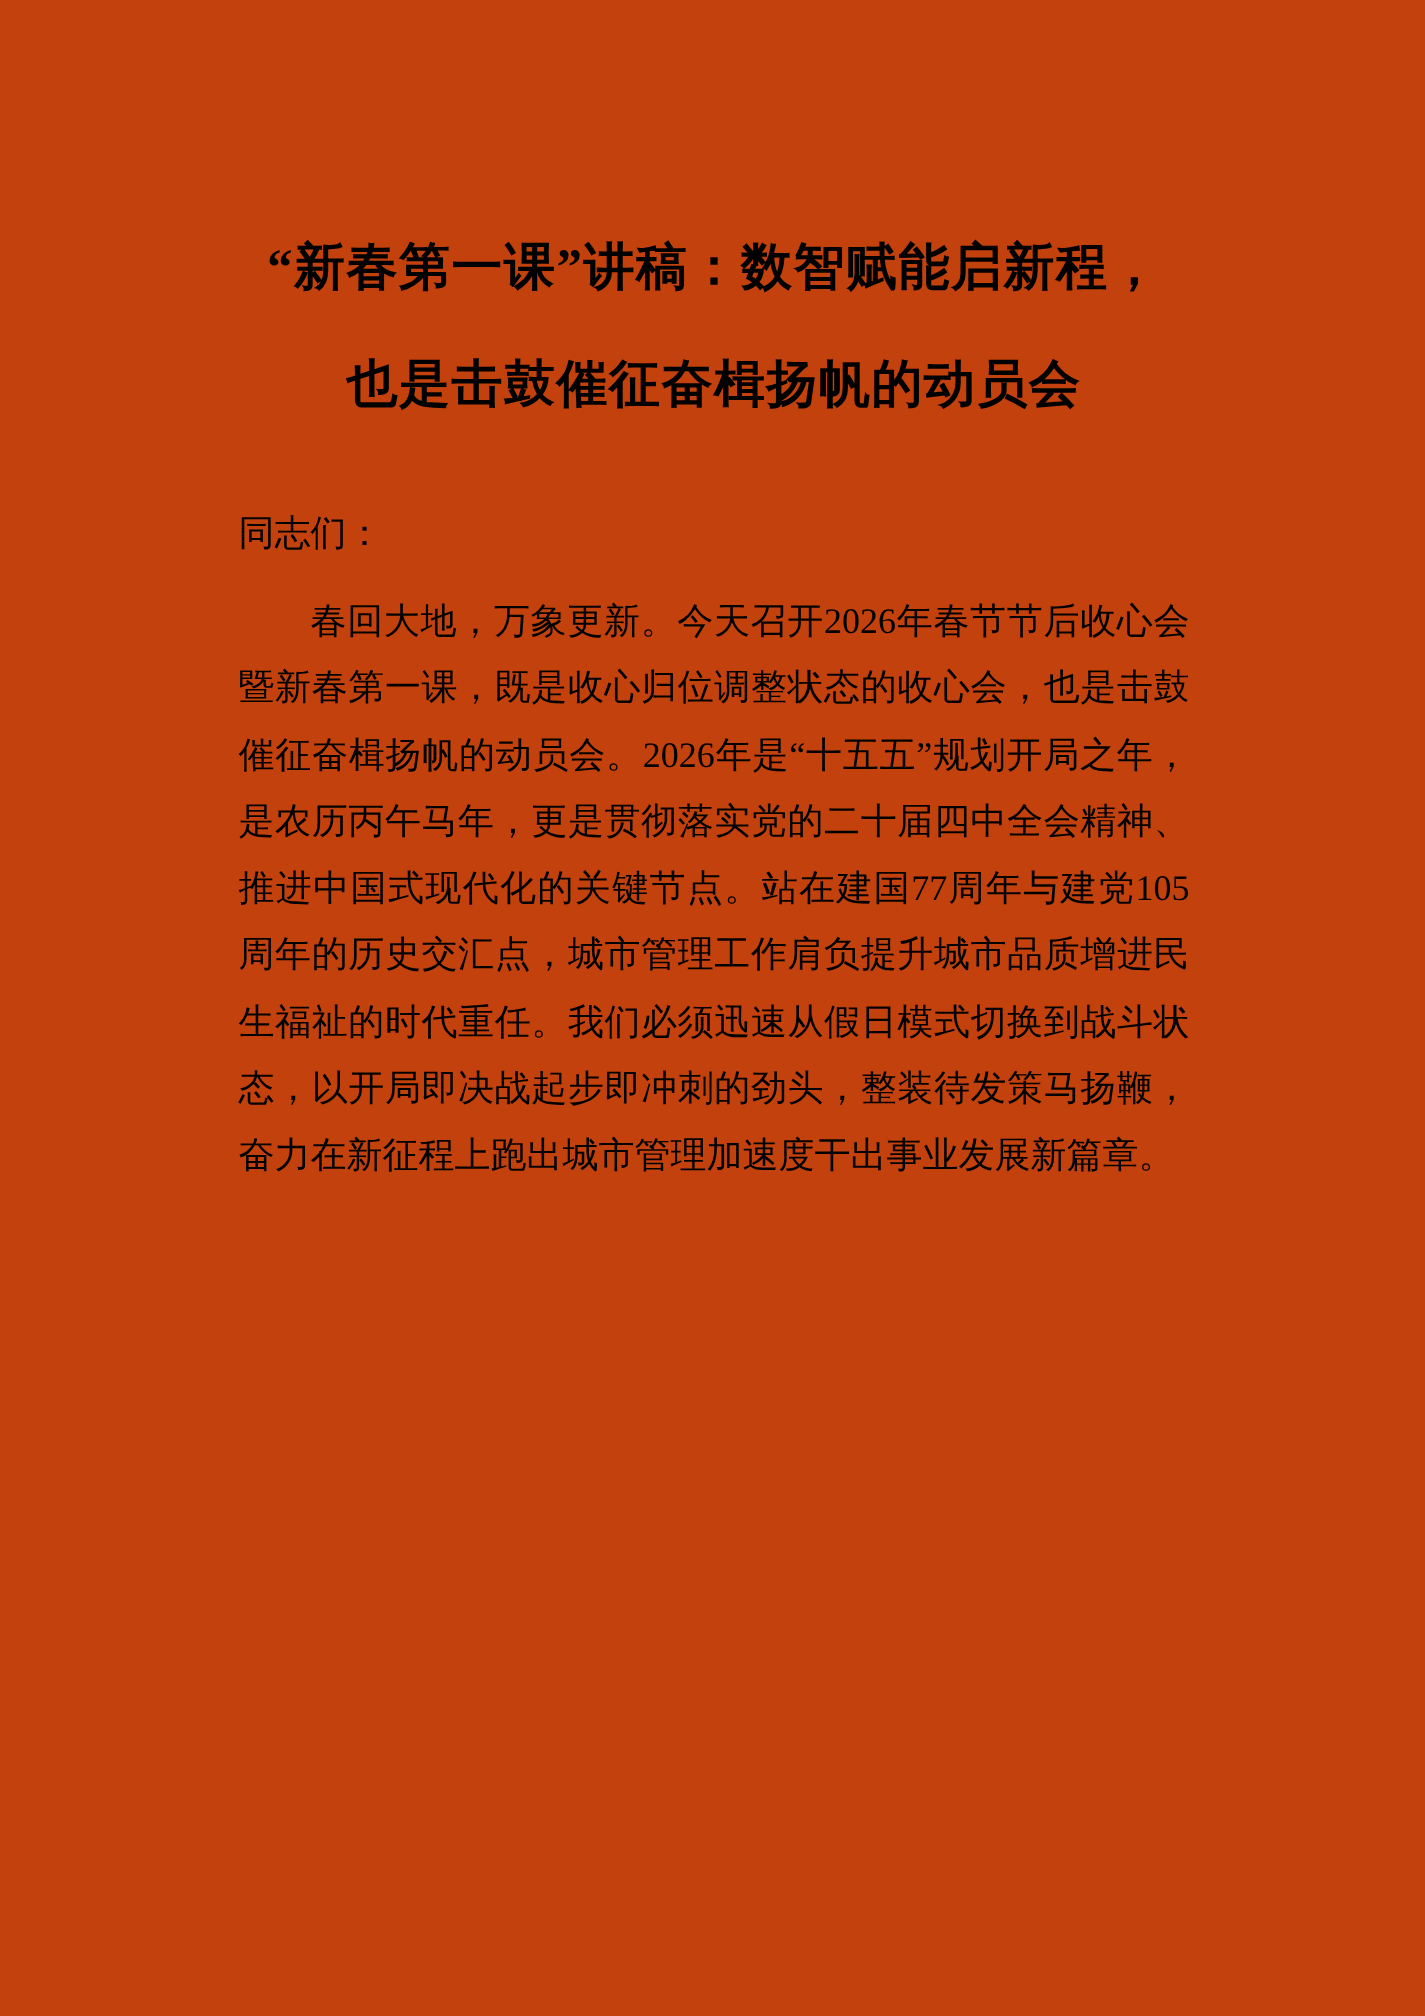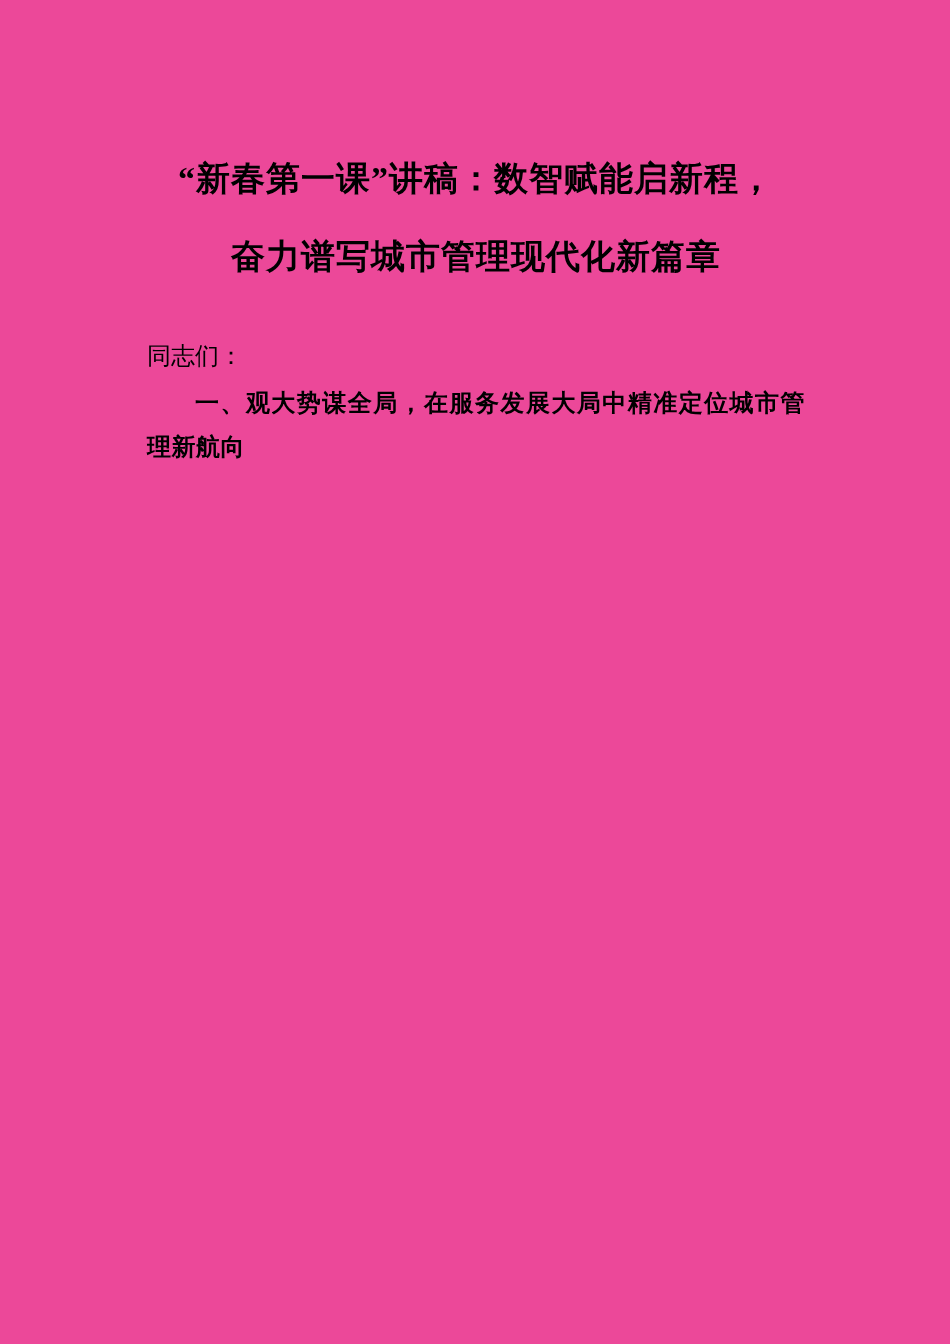--- a/index.html
+++ b/index.html
@@ -4,21 +4,21 @@
 <style>
   html, body {
     margin: 0;
     padding: 0;
     background: #ffffff;
   }
   .page {
     position: relative;
     width: 950px;
     height: 1344px;
-    background: #ec4899;
+    background: #c2410c;
     overflow: hidden;
     font-family: "Liberation Serif", serif;
     color: #000000;
   }
   .content {
     position: absolute;
     left: 145px;
     top: 140px;
     width: 662px;
   }
@@ -35,21 +35,21 @@
     display: block;
   }
   .body-text {
     margin-top: 38px;
     font-size: 24px;
     line-height: 44.5px;
     text-align: justify;
     text-justify: inter-character;
   }
   .body-text p {
-    margin: 2px;
+    margin: 14px;
     text-indent: 2em;
   }
   .body-text p.no-indent {
     text-indent: 0;
   }
   .heading-bold {
     font-weight: bold;
     font-family: "Liberation Sans", sans-serif;
     letter-spacing: 0.5px;
   }
@@ -59,26 +59,26 @@
   }
 </style>
 </head>
 <body>
 
 <div class="page">
   <div class="content">
 
     <h1 class="doc-title">
       <span class="title-line">“新春第一课”讲稿：数智赋能启新程，</span>
-      <span class="title-line">奋力谱写城市管理现代化新篇章</span>
+      <span class="title-line">也是击鼓催征奋楫扬帆的动员会</span>
     </h1>
 
     <div class="body-text">
       <p class="no-indent">同志们：</p>
 
+      <p>春回大地，万象更新。今天召开2026年春节节后收心会暨新春第一课，既是收心归位调整状态的收心会，也是击鼓催征奋楫扬帆的动员会。2026年是“十五五”规划开局之年，是农历丙午马年，更是贯彻落实党的二十届四中全会精神、推进中国式现代化的关键节点。站在建国77周年与建党105周年的历史交汇点，城市管理工作肩负提升城市品质增进民生福祉的时代重任。我们必须迅速从假日模式切换到战斗状态，以开局即决战起步即冲刺的劲头，整装待发策马扬鞭，奋力在新征程上跑出城市管理加速度干出事业发展新篇章。</p>
 
-      <p class="heading-bold">一、观大势谋全局，在服务发展大局中精准定位城市管理新航向</p>
 
 
     </div>
 
   </div>
 </div>
 
 </body></html>

